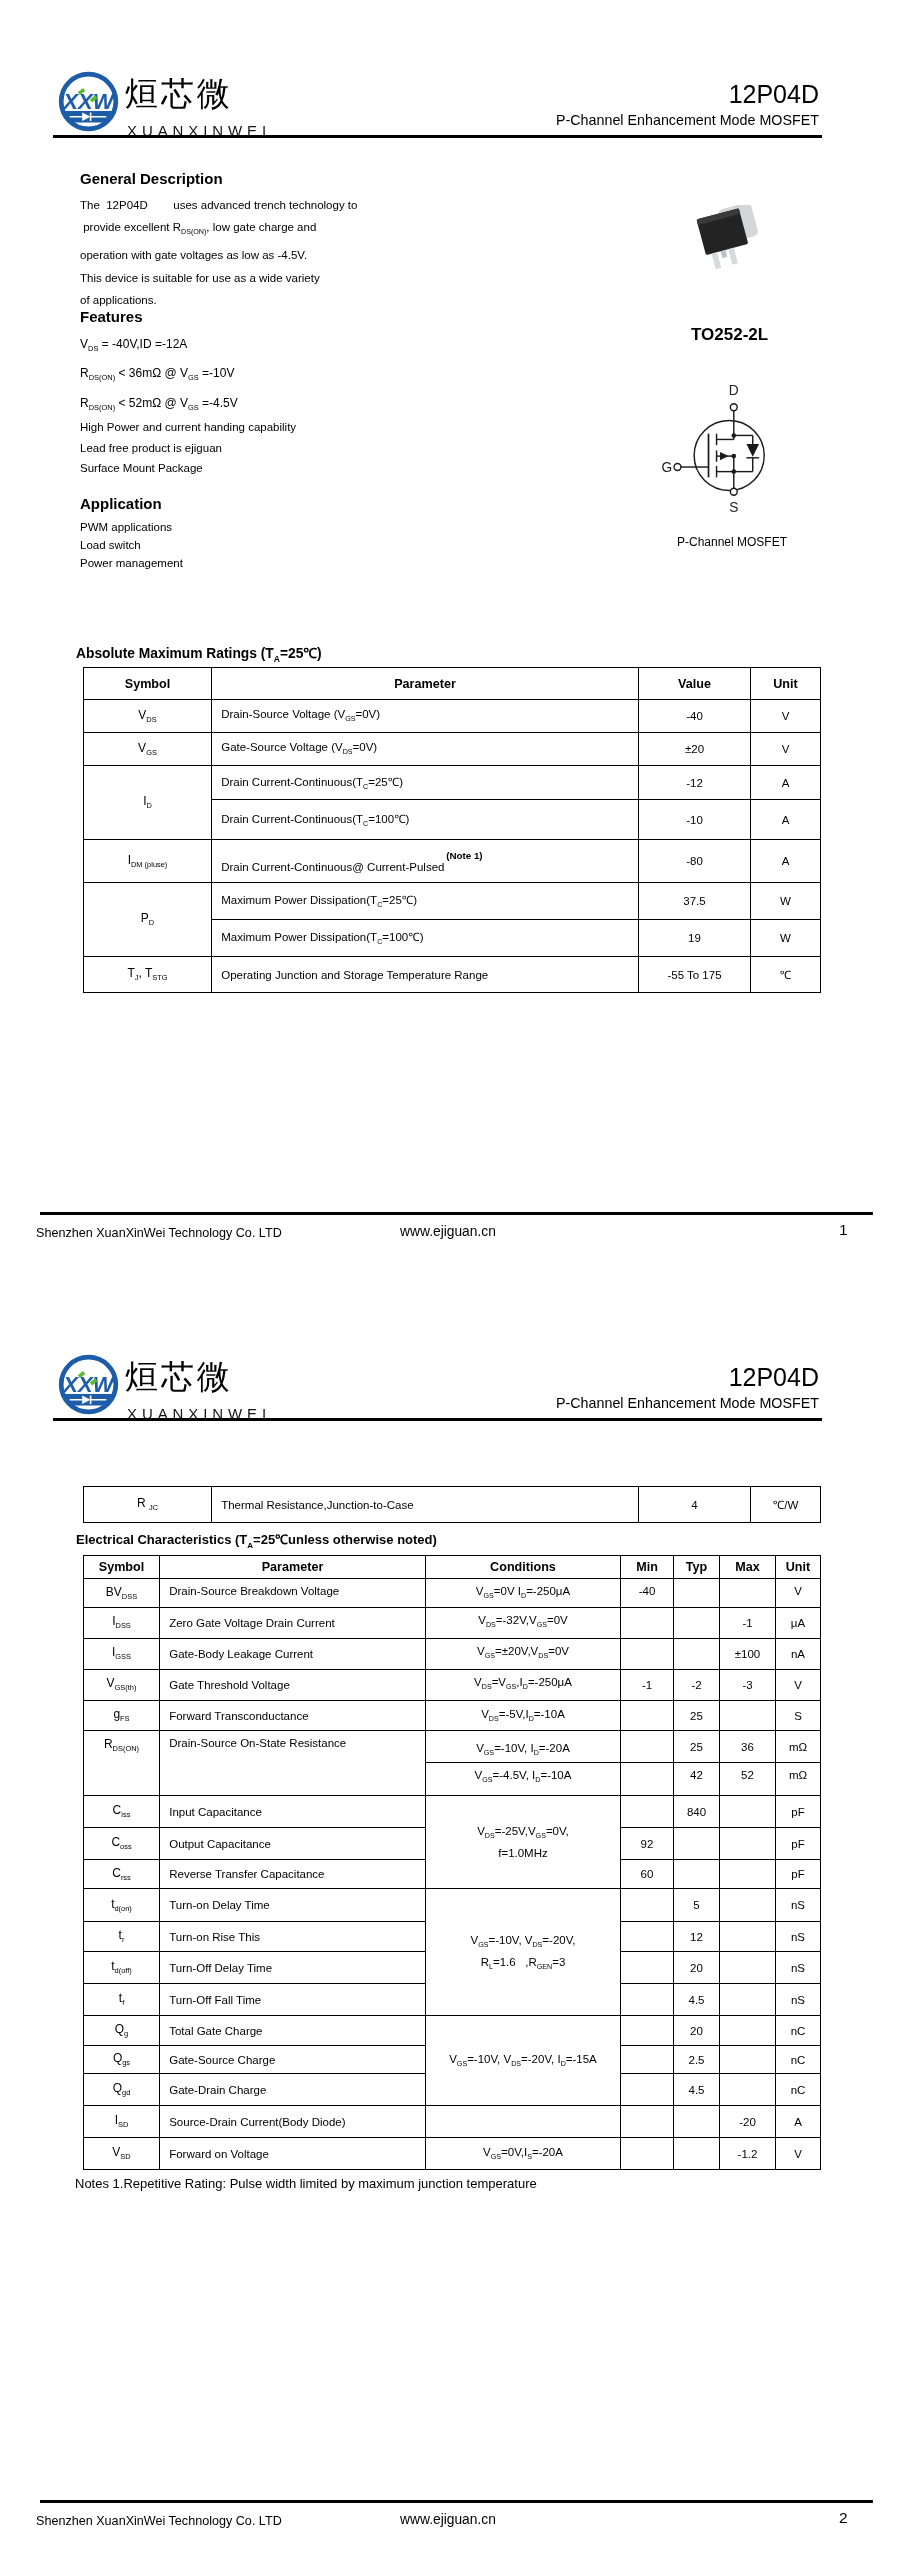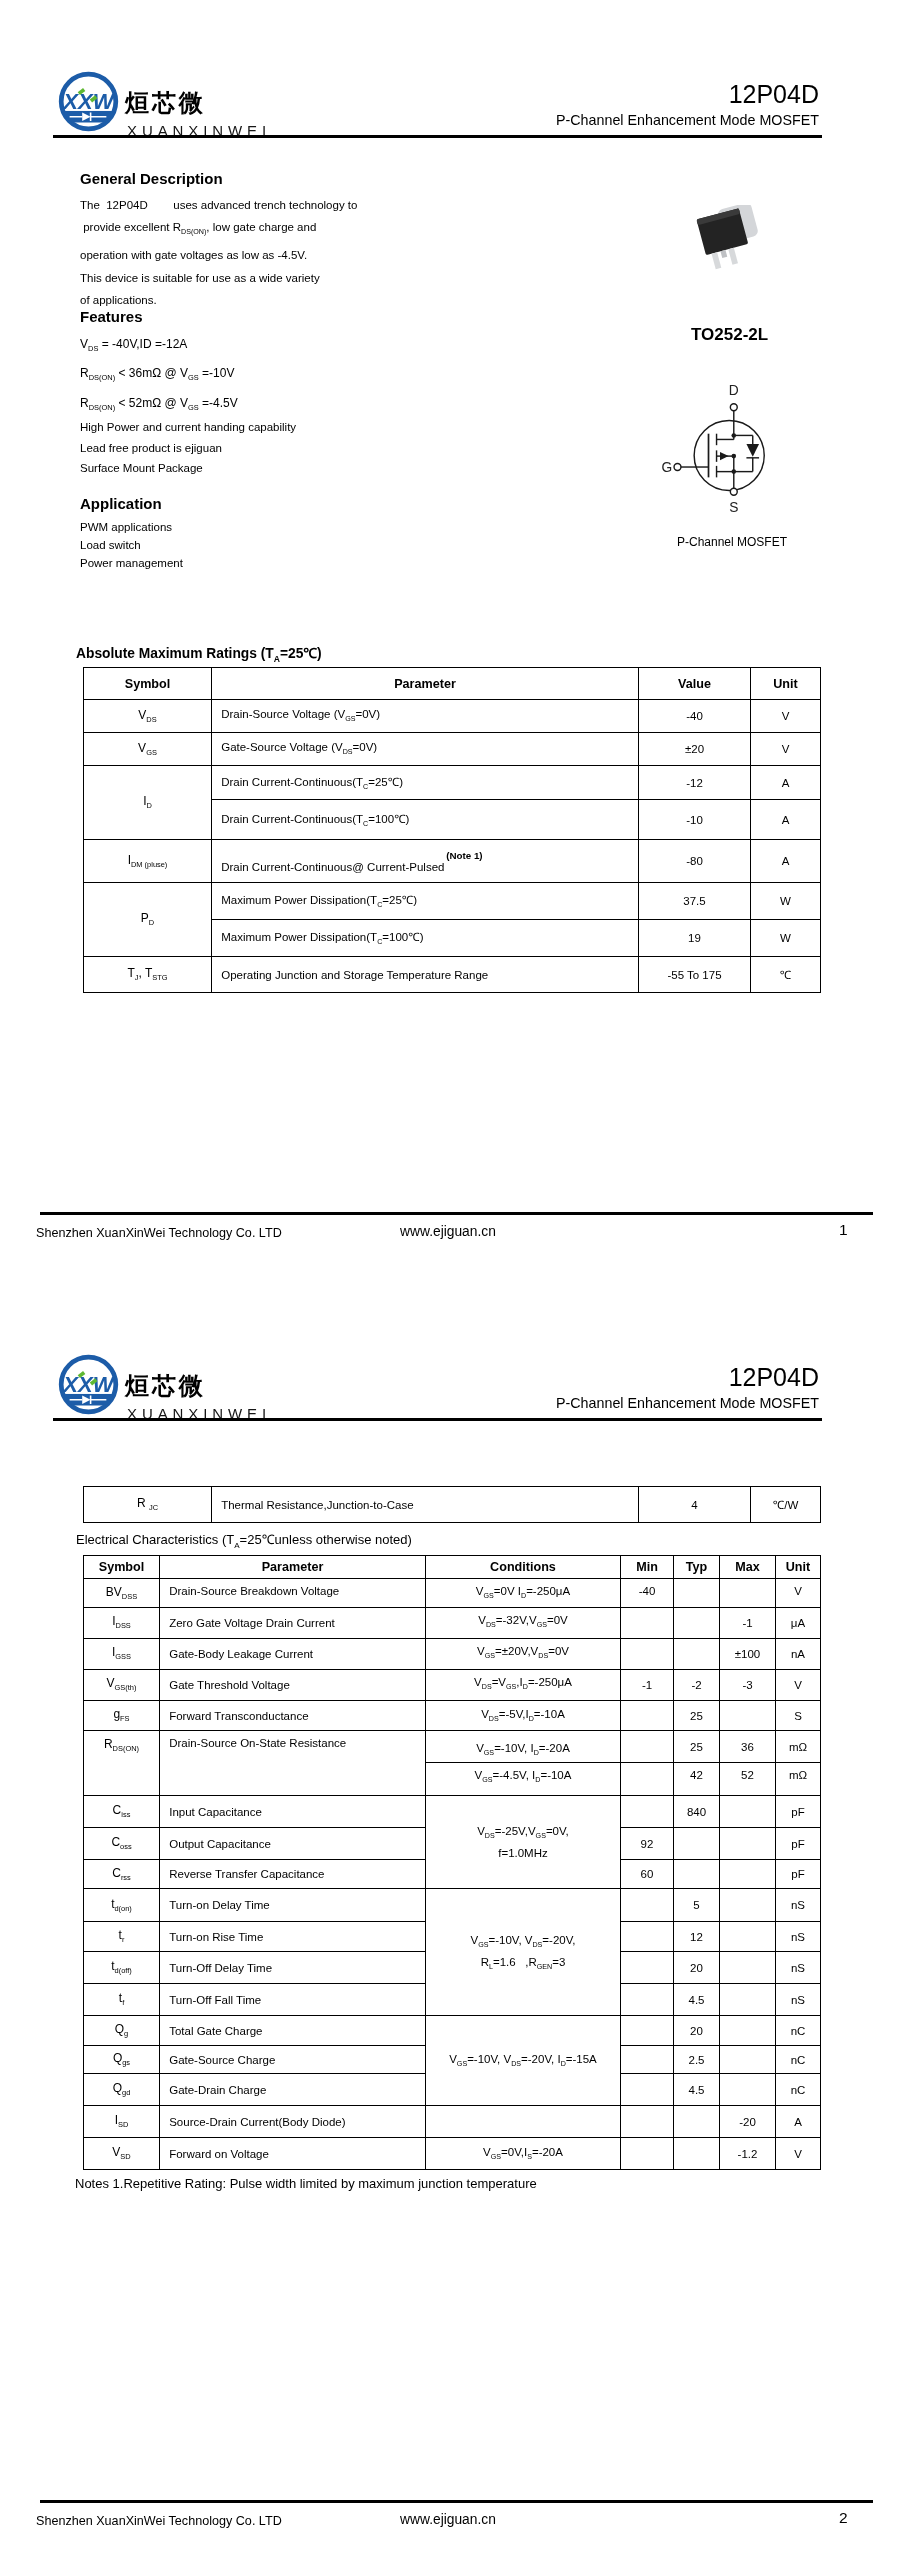--- a/index.html
+++ b/index.html
@@ -3,21 +3,21 @@
 <meta charset="utf-8">
 <style>
   *{margin:0;padding:0;box-sizing:border-box;}
   html,body{width:910px;background:#fff;}
   body{position:relative;height:2576px;color:#000;font-family:"Liberation Sans",sans-serif;}
   .abs{position:absolute;}
   sub{font-size:62%;}
   
   .hdr{position:absolute;left:0;width:910px;height:72px;}
   .hdr .logo{position:absolute;left:57px;top:0;width:63px;height:63px;}
-  .hdr .cn{position:absolute;left:125px;top:17px;font-size:24px;font-weight:bold;letter-spacing:2.9px;white-space:nowrap;}
+  .hdr .cn{position:absolute;left:125px;top:2px;font-size:33px;font-weight:normal;letter-spacing:2.9px;white-space:nowrap;}
   .hdr .en{position:absolute;left:127px;top:52px;font-size:15px;letter-spacing:4.9px;color:#161616;white-space:nowrap;}
   .hdr .pn{position:absolute;right:91px;top:10.3px;font-size:25px;text-align:right;white-space:nowrap;}
   .hdr .sub2{position:absolute;right:91px;top:42px;font-size:14.3px;text-align:right;white-space:nowrap;}
   .hdr .rule{position:absolute;left:53px;top:65px;width:769px;height:3.4px;background:#000;}
   
   .ftr{position:absolute;left:0;width:910px;height:40px;}
   .ftr .rule{position:absolute;left:40px;top:0;width:833px;height:3.4px;background:#000;}
   .ftr .co{position:absolute;left:36px;top:13.8px;font-size:12.6px;}
   .ftr .url{position:absolute;left:400px;top:12px;font-size:13.8px;}
   .ftr .pg{position:absolute;left:839px;top:9.2px;font-size:15.5px;}
@@ -255,21 +255,21 @@
     <tbody>
         <tr style="height:36px;">
       <td class="sym">R <sub>JC</sub></td>
       <td class="par">Thermal Resistance,Junction-to-Case</td>
       <td class="ctr">4</td>
       <td class="ctr">℃/W</td>
     </tr>
   </tbody>
     </table>
 
-  <div class="abs" style="left:76px;top:1530px;font-size:13px;font-weight:normal;text-align:right;">Electrical Characteristics (T<sub>A</sub>=25℃unless otherwise noted)</div>
+  <div class="abs" style="left:76px;top:1530px;font-size:13px;font-weight:bold;text-align:right;">Electrical Characteristics (T<sub>A</sub>=25℃unless otherwise noted)</div>
   <table class="dt abs" style="left:83px;top:1555px;width:738px;">
     <colgroup>
       <col style="width:76px">
         <col style="width:266px">
         <col style="width:195px">
       <col style="width:53px">
         <col style="width:46px">
         <col style="width:56px">
         <col>
     </colgroup>
@@ -379,21 +379,21 @@
         <div>V<sub>GS</sub>=-10V, V<sub>DS</sub>=-20V,</div>
         <div>R<sub>L</sub>=1.6&nbsp;&nbsp;&nbsp;,R<sub>GEN</sub>=3</div>
       </td>
       <td class="ctr"></td>
       <td class="ctr">5</td>
       <td class="ctr"></td>
       <td class="ctr">nS</td>
     </tr>
     <tr style="height:30px;">
       <td class="sym">t<sub>r</sub></td>
-      <td class="par">Turn-on Rise Time</td>
+      <td class="par">Turn-on Rise This</td>
       <td class="ctr"></td>
       <td class="ctr">12</td>
       <td class="ctr"></td>
       <td class="ctr">nS</td>
     </tr>
     <tr style="height:32px;">
       <td class="sym">t<sub>d(off)</sub></td>
       <td class="par">Turn-Off Delay Time</td>
       <td class="ctr"></td>
       <td class="ctr">20</td>

